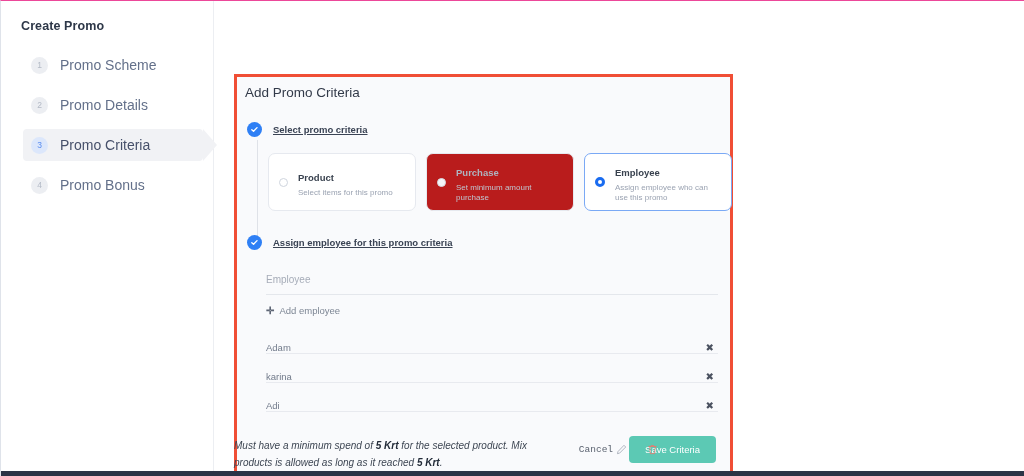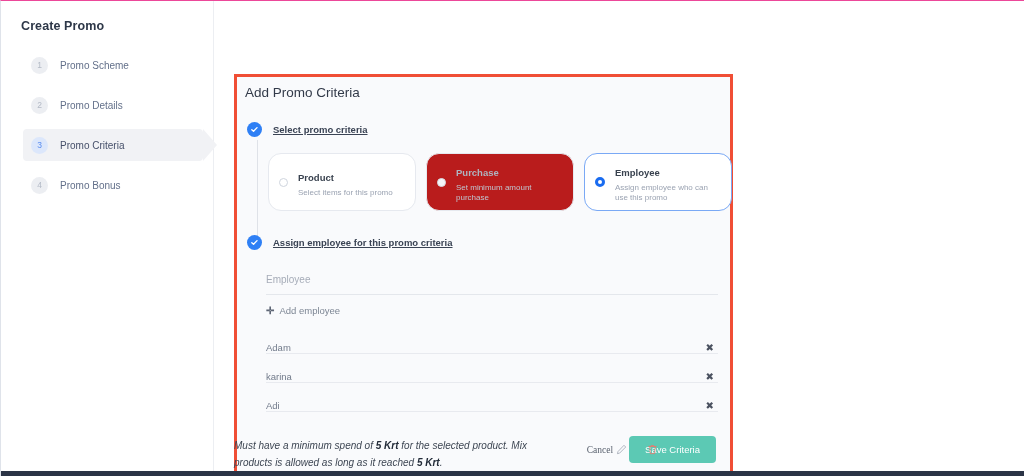--- a/index.html
+++ b/index.html
@@ -43,21 +43,21 @@
     padding-left: 8px;
     cursor: pointer;
   }
   .step .badge {
     width: 17px; height: 17px; border-radius: 50%;
     background: #eceef2; color: #b3bac6;
     font-size: 8.5px; line-height: 17px; text-align: center;
     flex: 0 0 auto;
   }
   .step .slabel {
-    margin-left: 12px; font-size: 10px; color: #63708a;
+    margin-left: 12px; font-size: 14px; color: #63708a;
   }
   .step.active {
     background: #f1f2f5;
     border-radius: 4px;
   }
   .step.active .badge { background: #dce7fb; color: #5b8def; }
   .step.active .slabel { color: #46506a; }
   .step.active::after {
     content: ""; position: absolute; right: -14px; top: 0;
     width: 0; height: 0;
@@ -100,21 +100,21 @@
   #sect1 { left: 10px; top: 45px; }
   #sect2 { left: 10px; top: 158px; }
 
   
   #cards {
     position: absolute; left: 31px; top: 76px;
     display: flex; gap: 10px;
   }
   .card {
     width: 148px; height: 58px;
-    border: 1px solid #e6e9ef; border-radius: 13px;
+    border: 1px solid #e6e9ef; border-radius: 7px;
     background: #ffffff;
     display: flex; align-items: center;
     padding: 0 8px 0 10px;
     cursor: pointer;
   }
   .card.disabled { background: #b91c1c; border-color: #e6e9ef; cursor: default; }
   .card.selected { border: 1px solid #7aa9f5; background: #ffffff; }
   .radio {
     width: 9px; height: 9px; border-radius: 50%;
     border: 1px solid #cfd5de; background: #fff;
@@ -154,21 +154,21 @@
     padding-right: 4px;
   }
 
   
   #panel-footer {
     position: absolute; right: 14px; bottom: 14px;
     display: flex; align-items: center; gap: 16px;
   }
   .btn-cancel {
     font-size: 9.5px; color: #59616e; cursor: pointer; background: none; border: none;
-    font-family: Liberation Serif, serif;
+    font-family: Liberation Mono, monospace;
   }
   .btn-save {
     background: #5cc9b4; color: #ffffff;
     font-size: 9.5px; border: none; border-radius: 4px;
     padding: 8px 16px; cursor: pointer;
     font-family: inherit;
   }
 
   
   #note {

